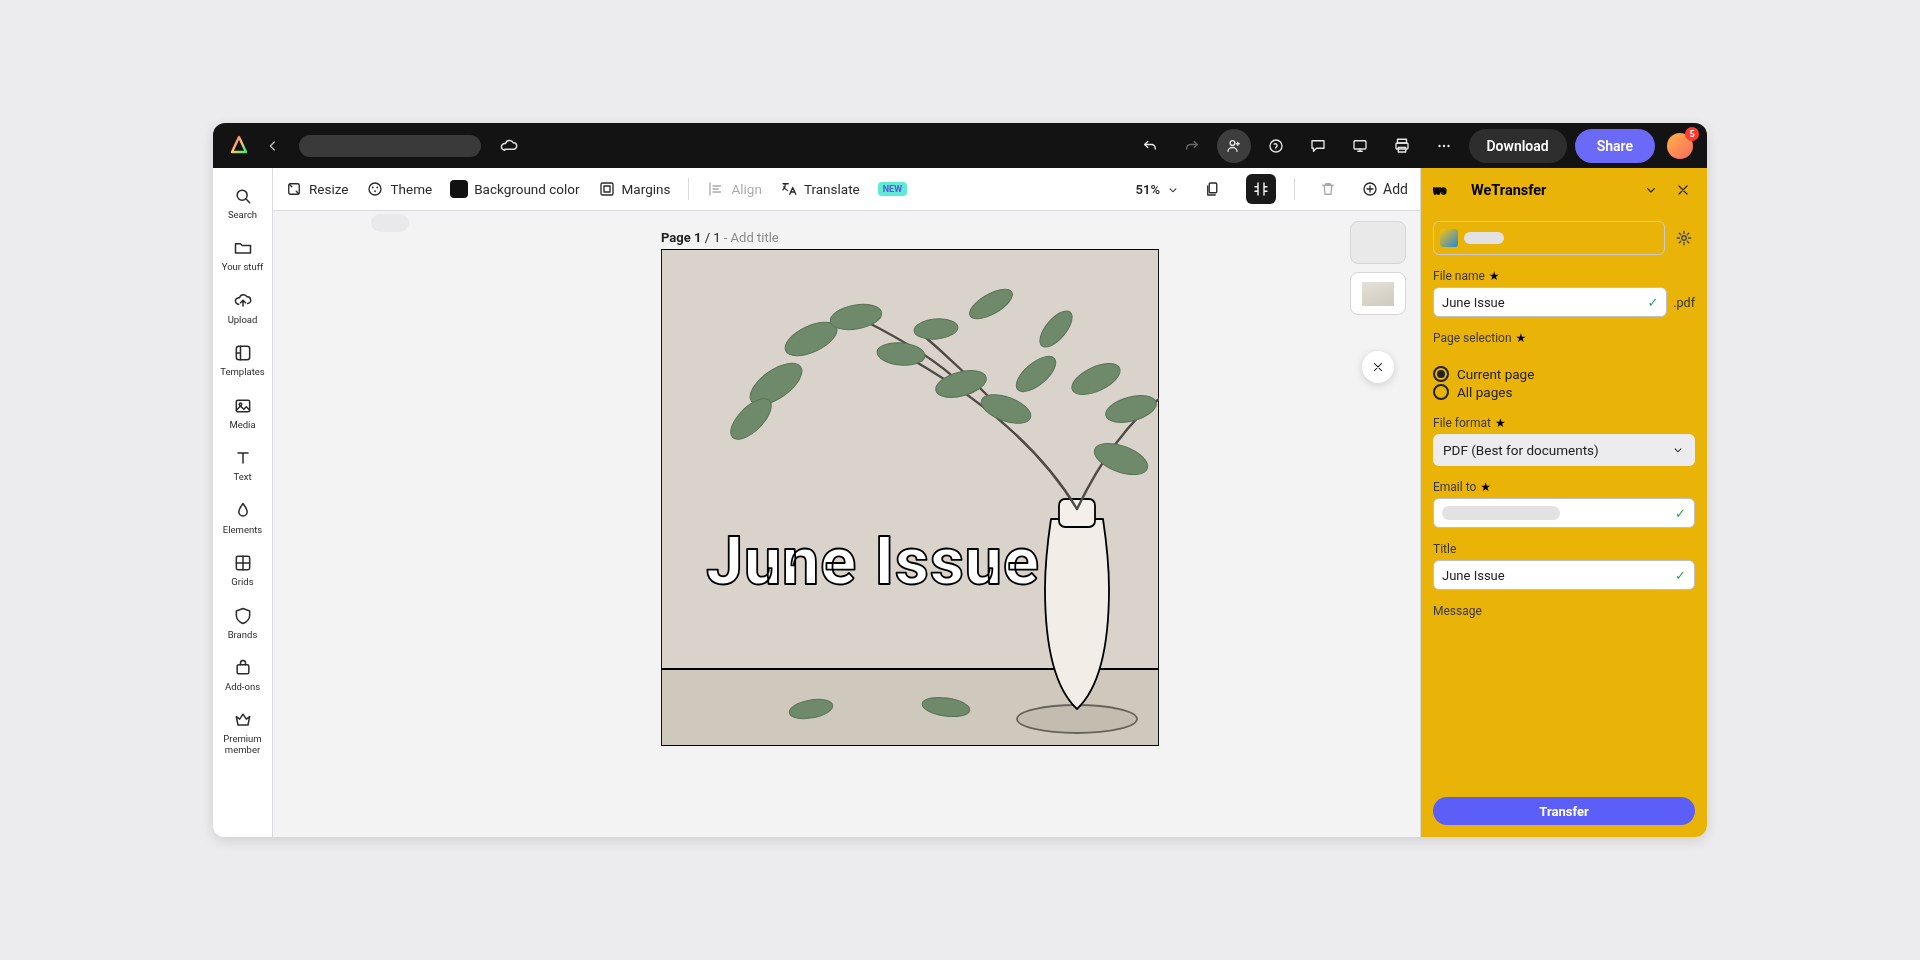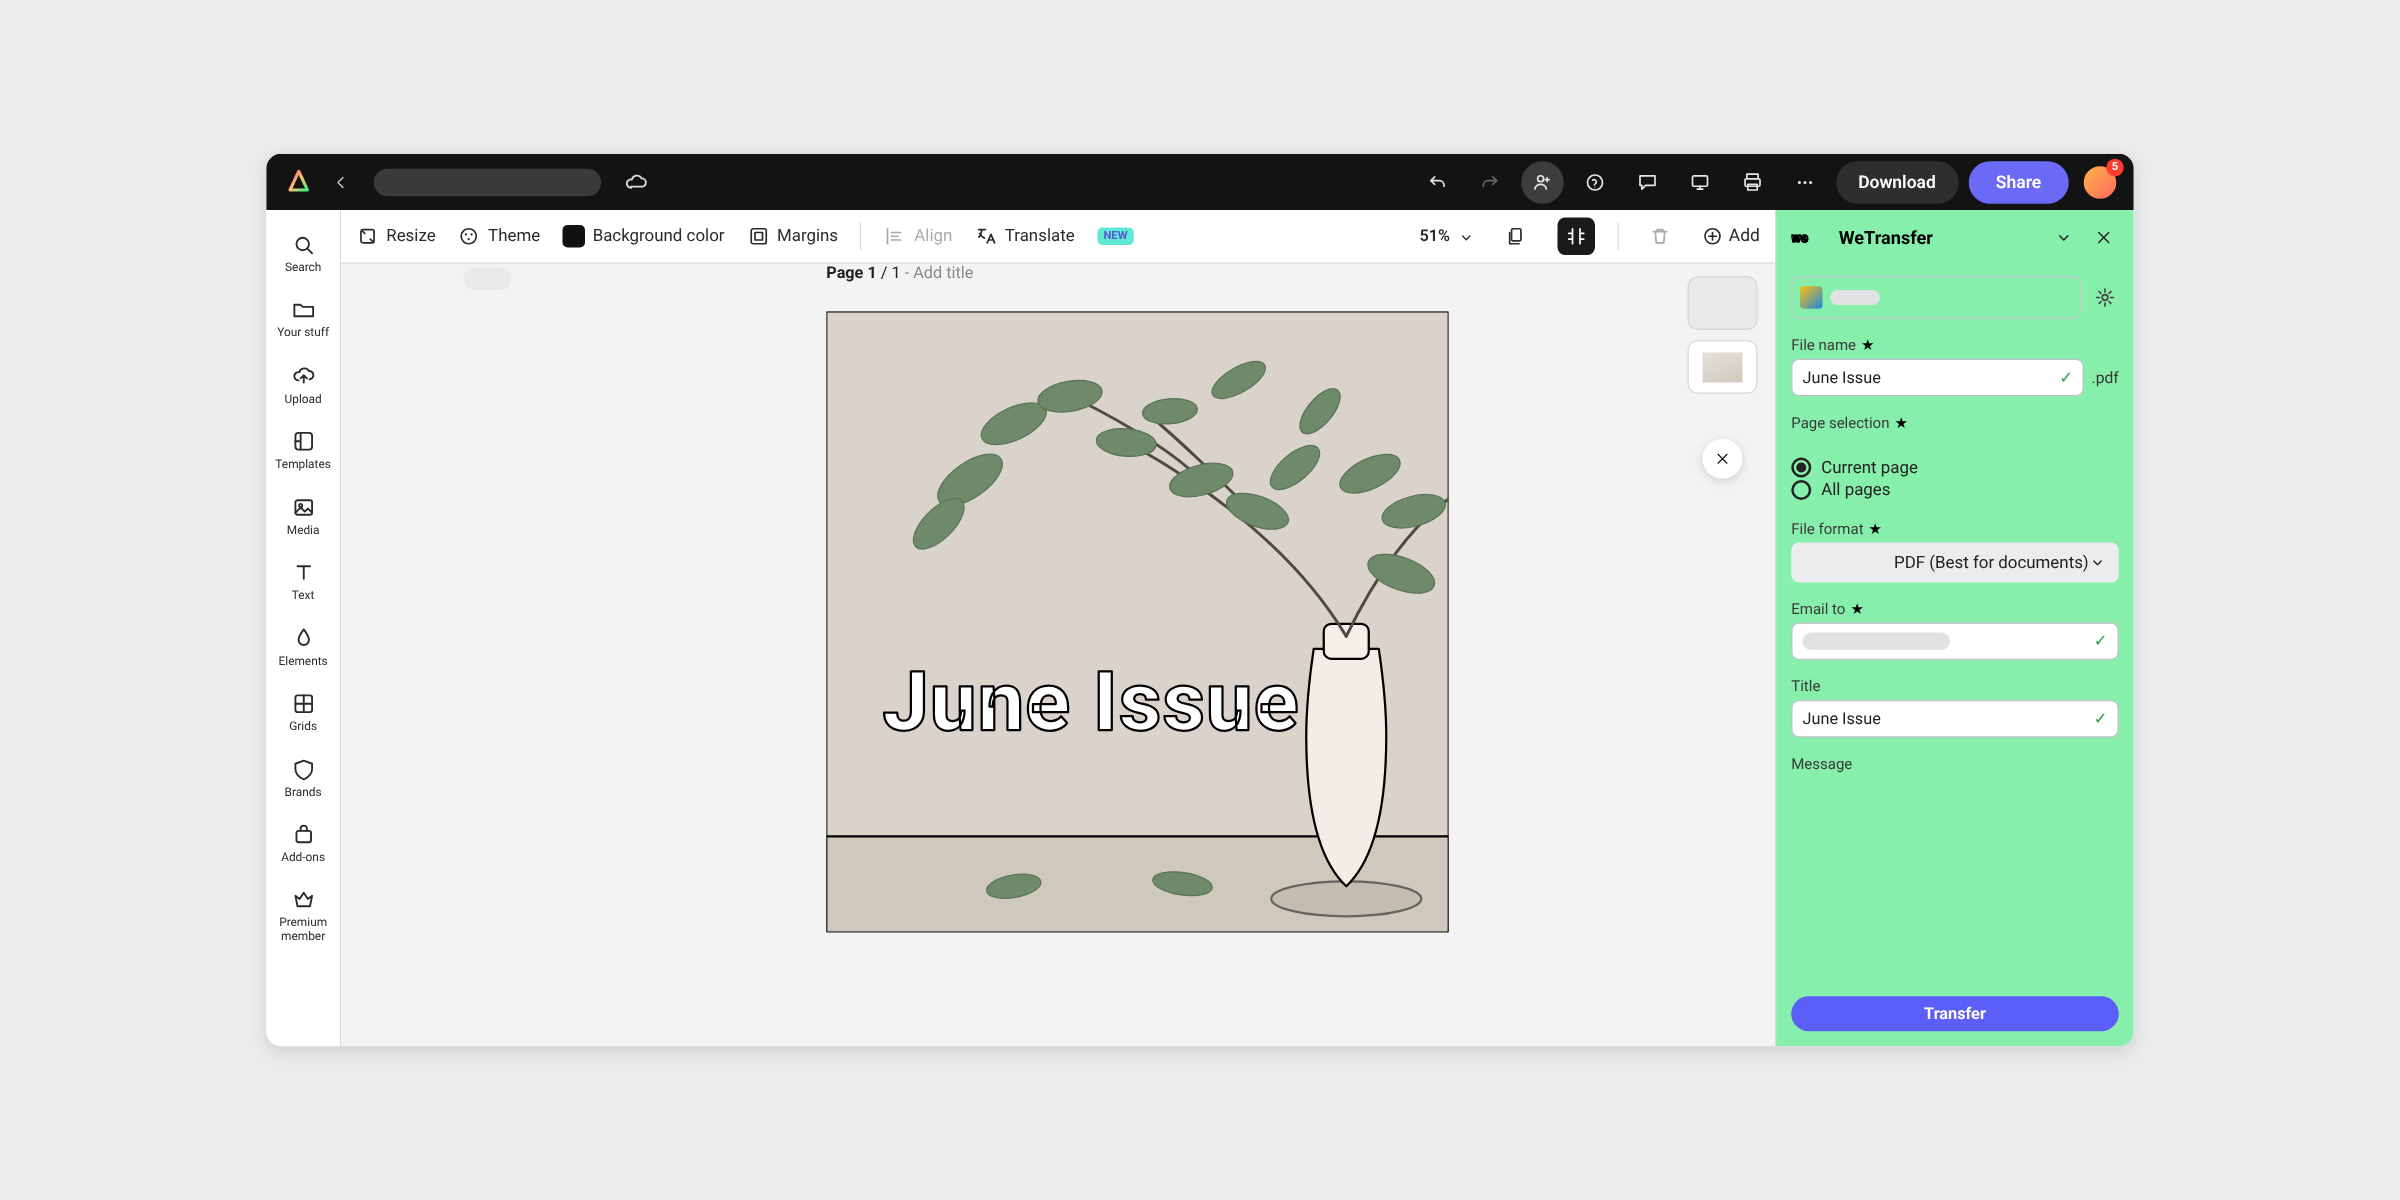--- a/index.html
+++ b/index.html
@@ -50,57 +50,57 @@
   .tb-square{width:18px;height:18px;border-radius:4px;background:#111}
   .badge-new{background:#5eead4;color:#5a57d6;font-size:9px;font-weight:700;border-radius:4px;padding:2px 5px;margin-left:12px}
   .toolbar .spacer{flex:1}
   .zoom{display:flex;align-items:flex-end;gap:6px;font-weight:600;font-size:13px}
   .tb-btn{width:30px;height:30px;display:flex;align-items:center;justify-content:center;border-radius:6px;color:#2a2a2a}
   .tb-btn.dark{background:#1a1a1a;color:#fff}
   .vline{width:1px;height:22px;background:var(--line)}
   .add-item{display:flex;align-items:center;gap:4px;font-size:14px}
   
   .canvas-wrap{flex:1;position:relative;overflow:hidden}
-  .page-label{position:absolute;left:388px;top:0;font-size:13px;color:#222}
+  .page-label{position:absolute;left:388px;top:19px;font-size:13px;color:#222}
   .page-label .bold{font-weight:700}
   .page-label .muted{color:#8a8a8a}
   .floating-pill{position:absolute;left:98px;top:3px;width:38px;height:18px;border-radius:9px;background:#e9e9eb}
   
   .art{position:absolute;left:388px;top:38px;width:498px;height:497px;overflow:hidden}
   .art svg{width:100%;height:100%;display:block}
   
   .thumbs{position:absolute;right:14px;top:10px;display:flex;flex-direction:column;gap:8px;align-items:center}
   .thumb{width:56px;height:43px;border-radius:8px;background:#e9e9e9;border:1px solid #d6d6d6;display:flex;align-items:center;justify-content:center;color:#b8b8b8;font-size:7px}
   .thumb.img{background:#fff}
   .mini{width:32px;height:24px;background:linear-gradient(160deg,#e5e1d8,#cfcabe)}
   .close-round{width:32px;height:32px;border-radius:50%;background:#fff;box-shadow:0 2px 8px rgba(0,0,0,.15);display:flex;align-items:center;justify-content:center;margin-top:28px}
   
   
-  .rightpanel{width:var(--right-w);border-left:1px solid var(--line);background:#86efac;display:flex;flex-direction:column;flex-shrink:0}
+  .rightpanel{width:var(--right-w);border-left:1px solid var(--line);background:#eab308;display:flex;flex-direction:column;flex-shrink:0}
   .rp-head{height:45px;display:flex;align-items:center;padding:0 12px;gap:8px;border-bottom:1px solid transparent}
   .rp-head .name{font-weight:700;font-size:14.5px}
   .rp-head .sp{flex:1}
   .rp-head .ib{width:24px;height:24px;display:flex;align-items:center;justify-content:center;color:#222}
   .rp-body{padding:8px 12px 12px 12px;display:flex;flex-direction:column;gap:14px;overflow:auto;flex:1}
   .acct-row{display:flex;align-items:center;gap:8px}
   .acct-box{flex:1;height:34px;border:1px solid #c9c9cf;border-radius:6px;display:flex;align-items:center;gap:6px;padding:0 6px}
   .acct-logo{width:18px;height:18px;border-radius:3px;background:linear-gradient(135deg,#ffc107,#1e88e5);}
   .acct-ph{height:12px;width:40px;border-radius:6px;background:#e2e2e5}
   .gear{width:22px;height:22px;display:flex;align-items:center;justify-content:center;color:#444}
   
   .field-label{font-size:12px;color:#3a3a3a;display:flex;align-items:center;gap:4px}
   .field-label .star{color:#000}
   .row{display:flex;align-items:center;gap:6px}
   .input{flex:1;height:30px;border:1px solid #bfbfc7;border-radius:6px;padding:0 8px;font-size:13px;color:#222;display:flex;align-items:center;position:relative;background:#fff}
   .input .ok{position:absolute;right:8px;color:var(--green)}
   .ext{font-size:12.5px;color:#333}
   .radio{display:flex;align-items:center;gap:8px;font-size:13.5px;color:#222;margin:2px 0}
   .radio .dot{width:16px;height:16px;border-radius:50%;border:2px solid #222;display:flex;align-items:center;justify-content:center}
   .radio.sel .dot::after{content:"";width:8px;height:8px;border-radius:50%;background:#222}
-  .select{height:32px;border-radius:6px;background:#ececee;display:flex;align-items:center;justify-content:flex-end;padding:0 10px;font-size:13.5px;color:#222}
+  .select{height:32px;border-radius:6px;background:#ececee;display:flex;align-items:center;justify-content:space-between;padding:0 10px;font-size:13.5px;color:#222}
   .input.email .ph{height:14px;width:118px;border-radius:7px;background:#e2e2e5}
   .textarea{min-height:50px;border:1px solid #bfbfc7;border-radius:6px;padding:8px;font-size:12.5px;color:#222}
   .transfer-btn{height:28px;border-radius:14px;background:var(--purple);color:#fff;display:flex;align-items:center;justify-content:center;font-weight:700;font-size:13px;margin-top:auto}
   
   svg{stroke:currentColor;fill:none;stroke-width:1.8;stroke-linecap:round;stroke-linejoin:round}
 </style>
 </head>
 <body>
 
 <div class="stage">

